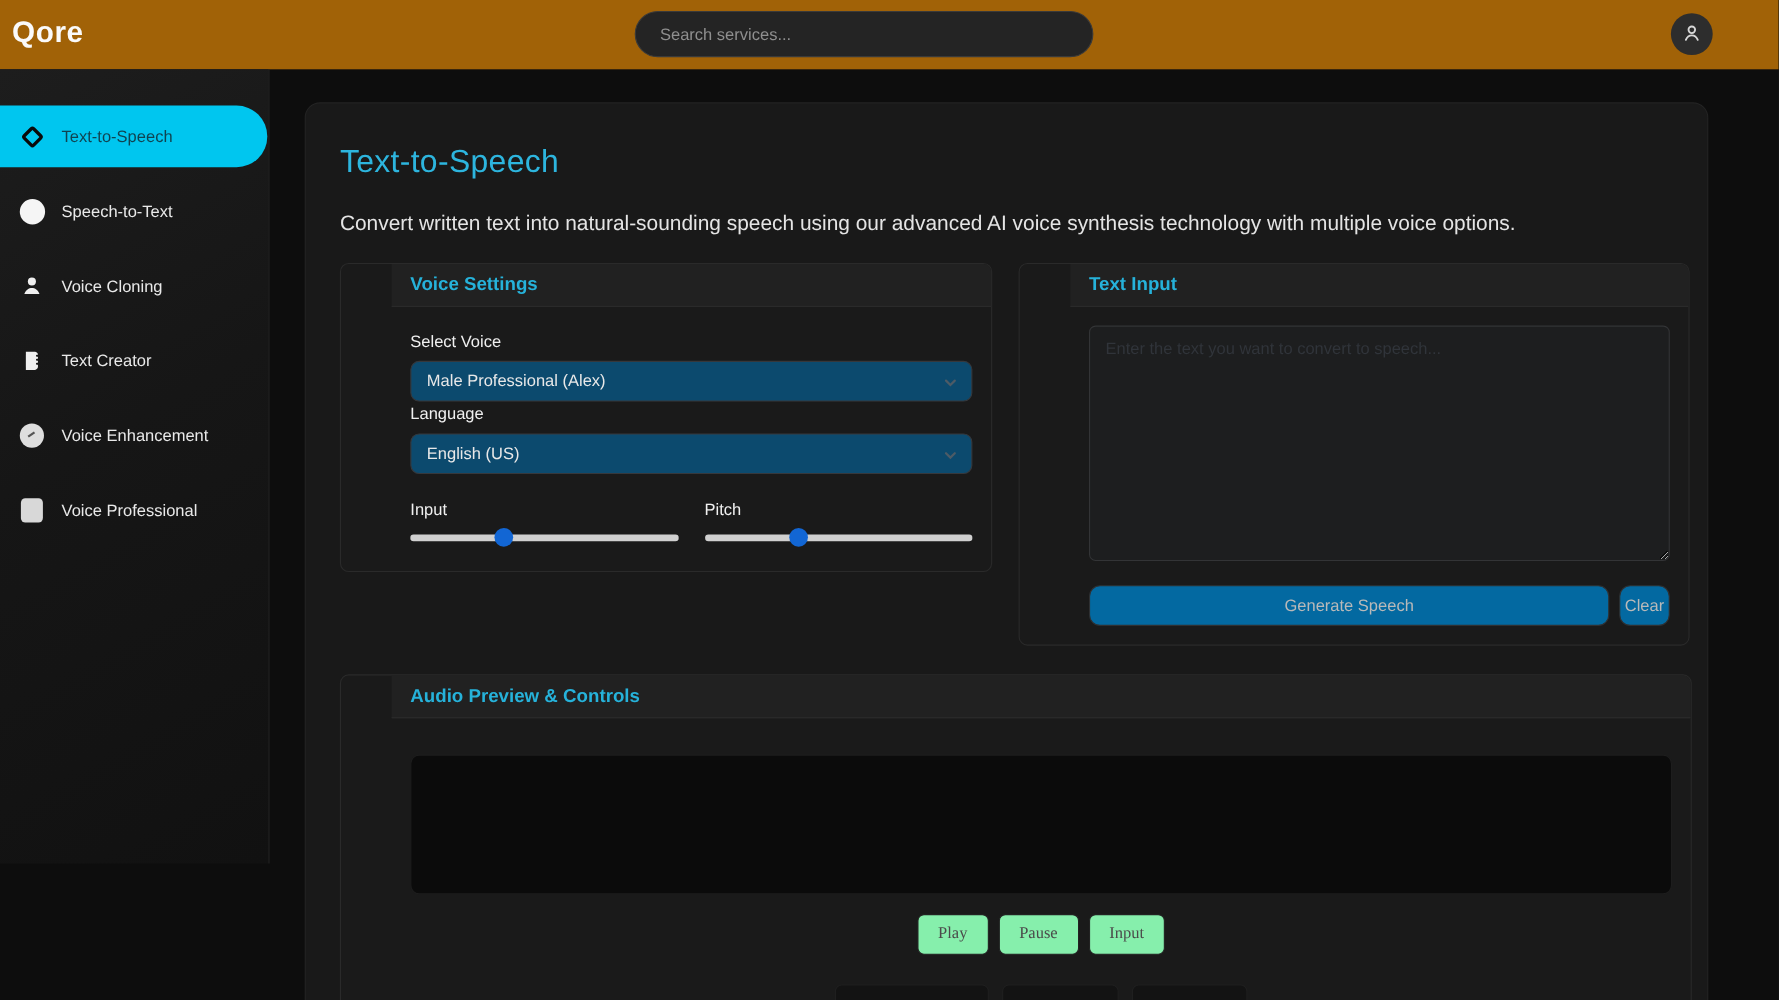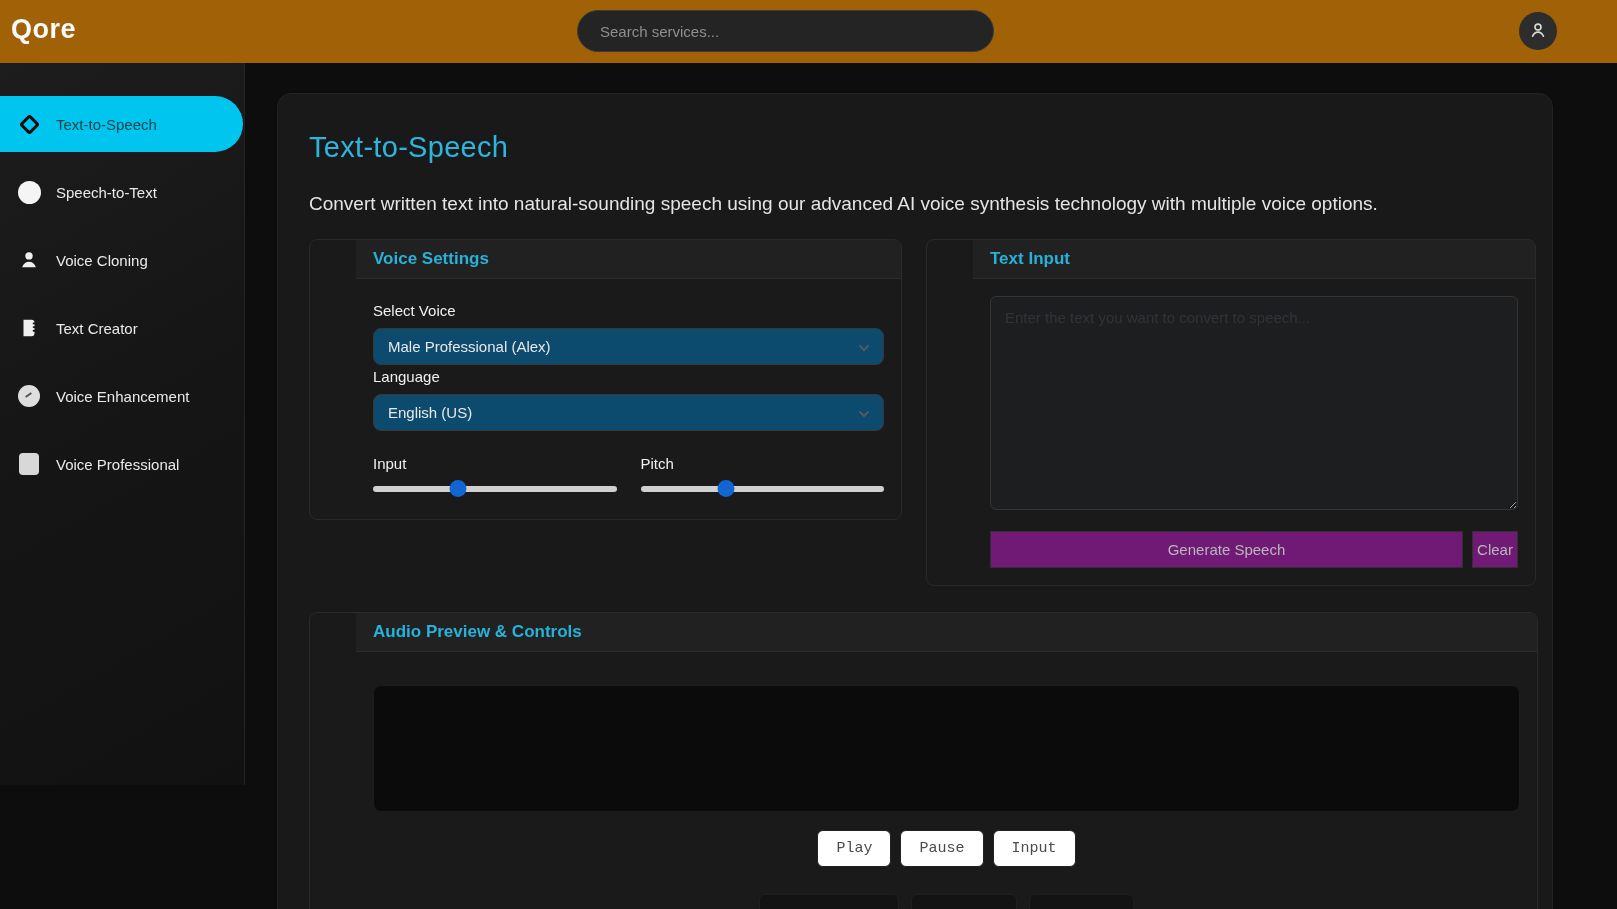--- a/index.html
+++ b/index.html
@@ -128,38 +128,38 @@
   .tts-textarea {
     width:100%; height:214px; background:#1d1e1f;
     border:1px solid #333436; border-radius:6px; resize:vertical;
     padding:12px 14px; font-size:15px; color:#d8d8d8; outline:none;
     font-family:"Liberation Sans", sans-serif;
   }
   .tts-textarea::placeholder { color:#30343a; }
 
   .btn-row { display:flex; gap:9px; margin-top:17px; }
   .btn {
-    height:37px; background:#701a75; border:1px solid #2f3032; border-radius:0;
+    height:37px; background:#0369a1; border:1px solid #2f3032; border-radius:10px;
     color:#b9b9b9; font-size:15px; cursor:pointer;
     font-family:"Liberation Sans", sans-serif;
   }
   .btn-generate { flex:1; }
   .btn-clear { width:46px; }
 
   
   .panel-audio { margin-top:26px; width:1229px; }
   .audio-display {
     height:127px; background:#0b0b0b; border:1px solid #1d1d1d; border-radius:8px;
     margin-top:16px;
   }
   .audio-btn-row { display:flex; justify-content:center; gap:9px; margin-top:18px; }
   .btn-ghost {
-    height:37px; background:#ffffff; border:1px solid #222222; border-radius:6px;
+    height:37px; background:#86efac; border:1px solid #222222; border-radius:6px;
     color:#4b4b4b; font-size:15px; cursor:pointer; padding:0 18px;
-    font-family:Liberation Mono, monospace;
+    font-family:Liberation Serif, serif;
   }
   .audio-btn-row2 { display:flex; justify-content:center; gap:12px; margin-top:27px; }
   .shell { height:37px; background:#131313; border:1px solid #1f1f1f; border-radius:6px; }
   .shell-1 { width:140px; } .shell-2 { width:106px; } .shell-3 { width:105px; }
 </style>
 </head>
 <body>
 
 <div class="topbar">
   <div class="logo">Qore</div>

